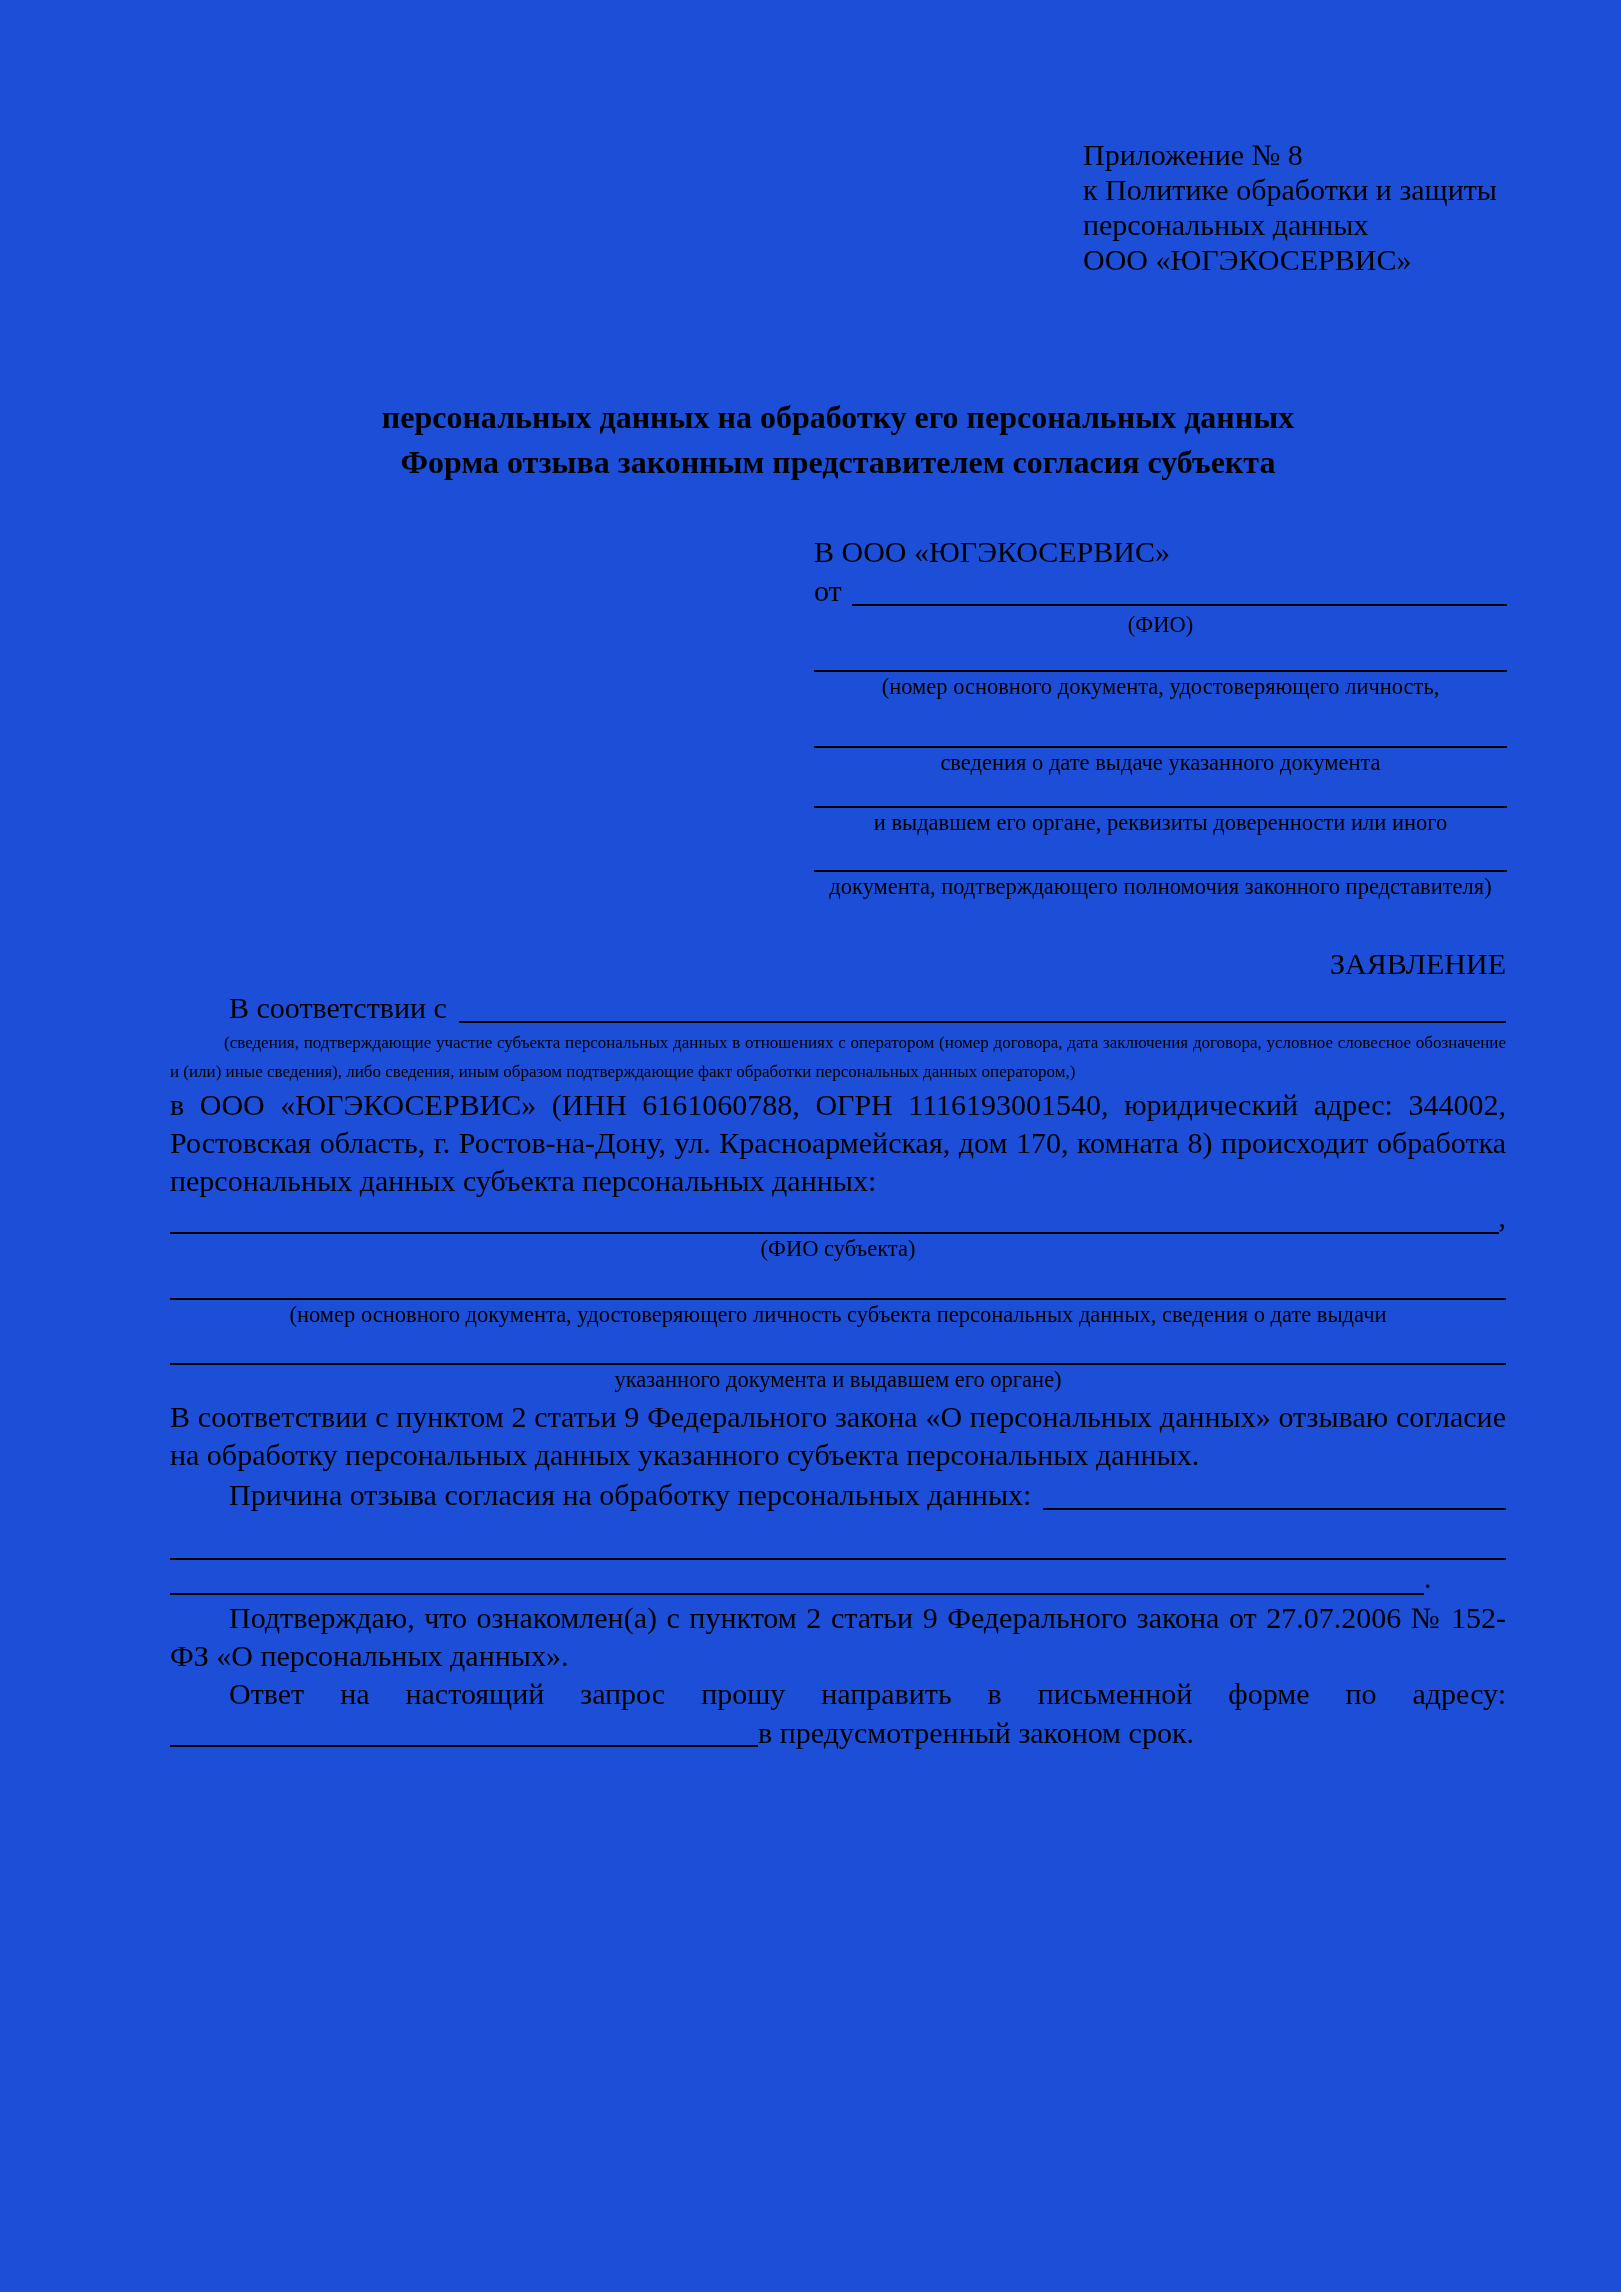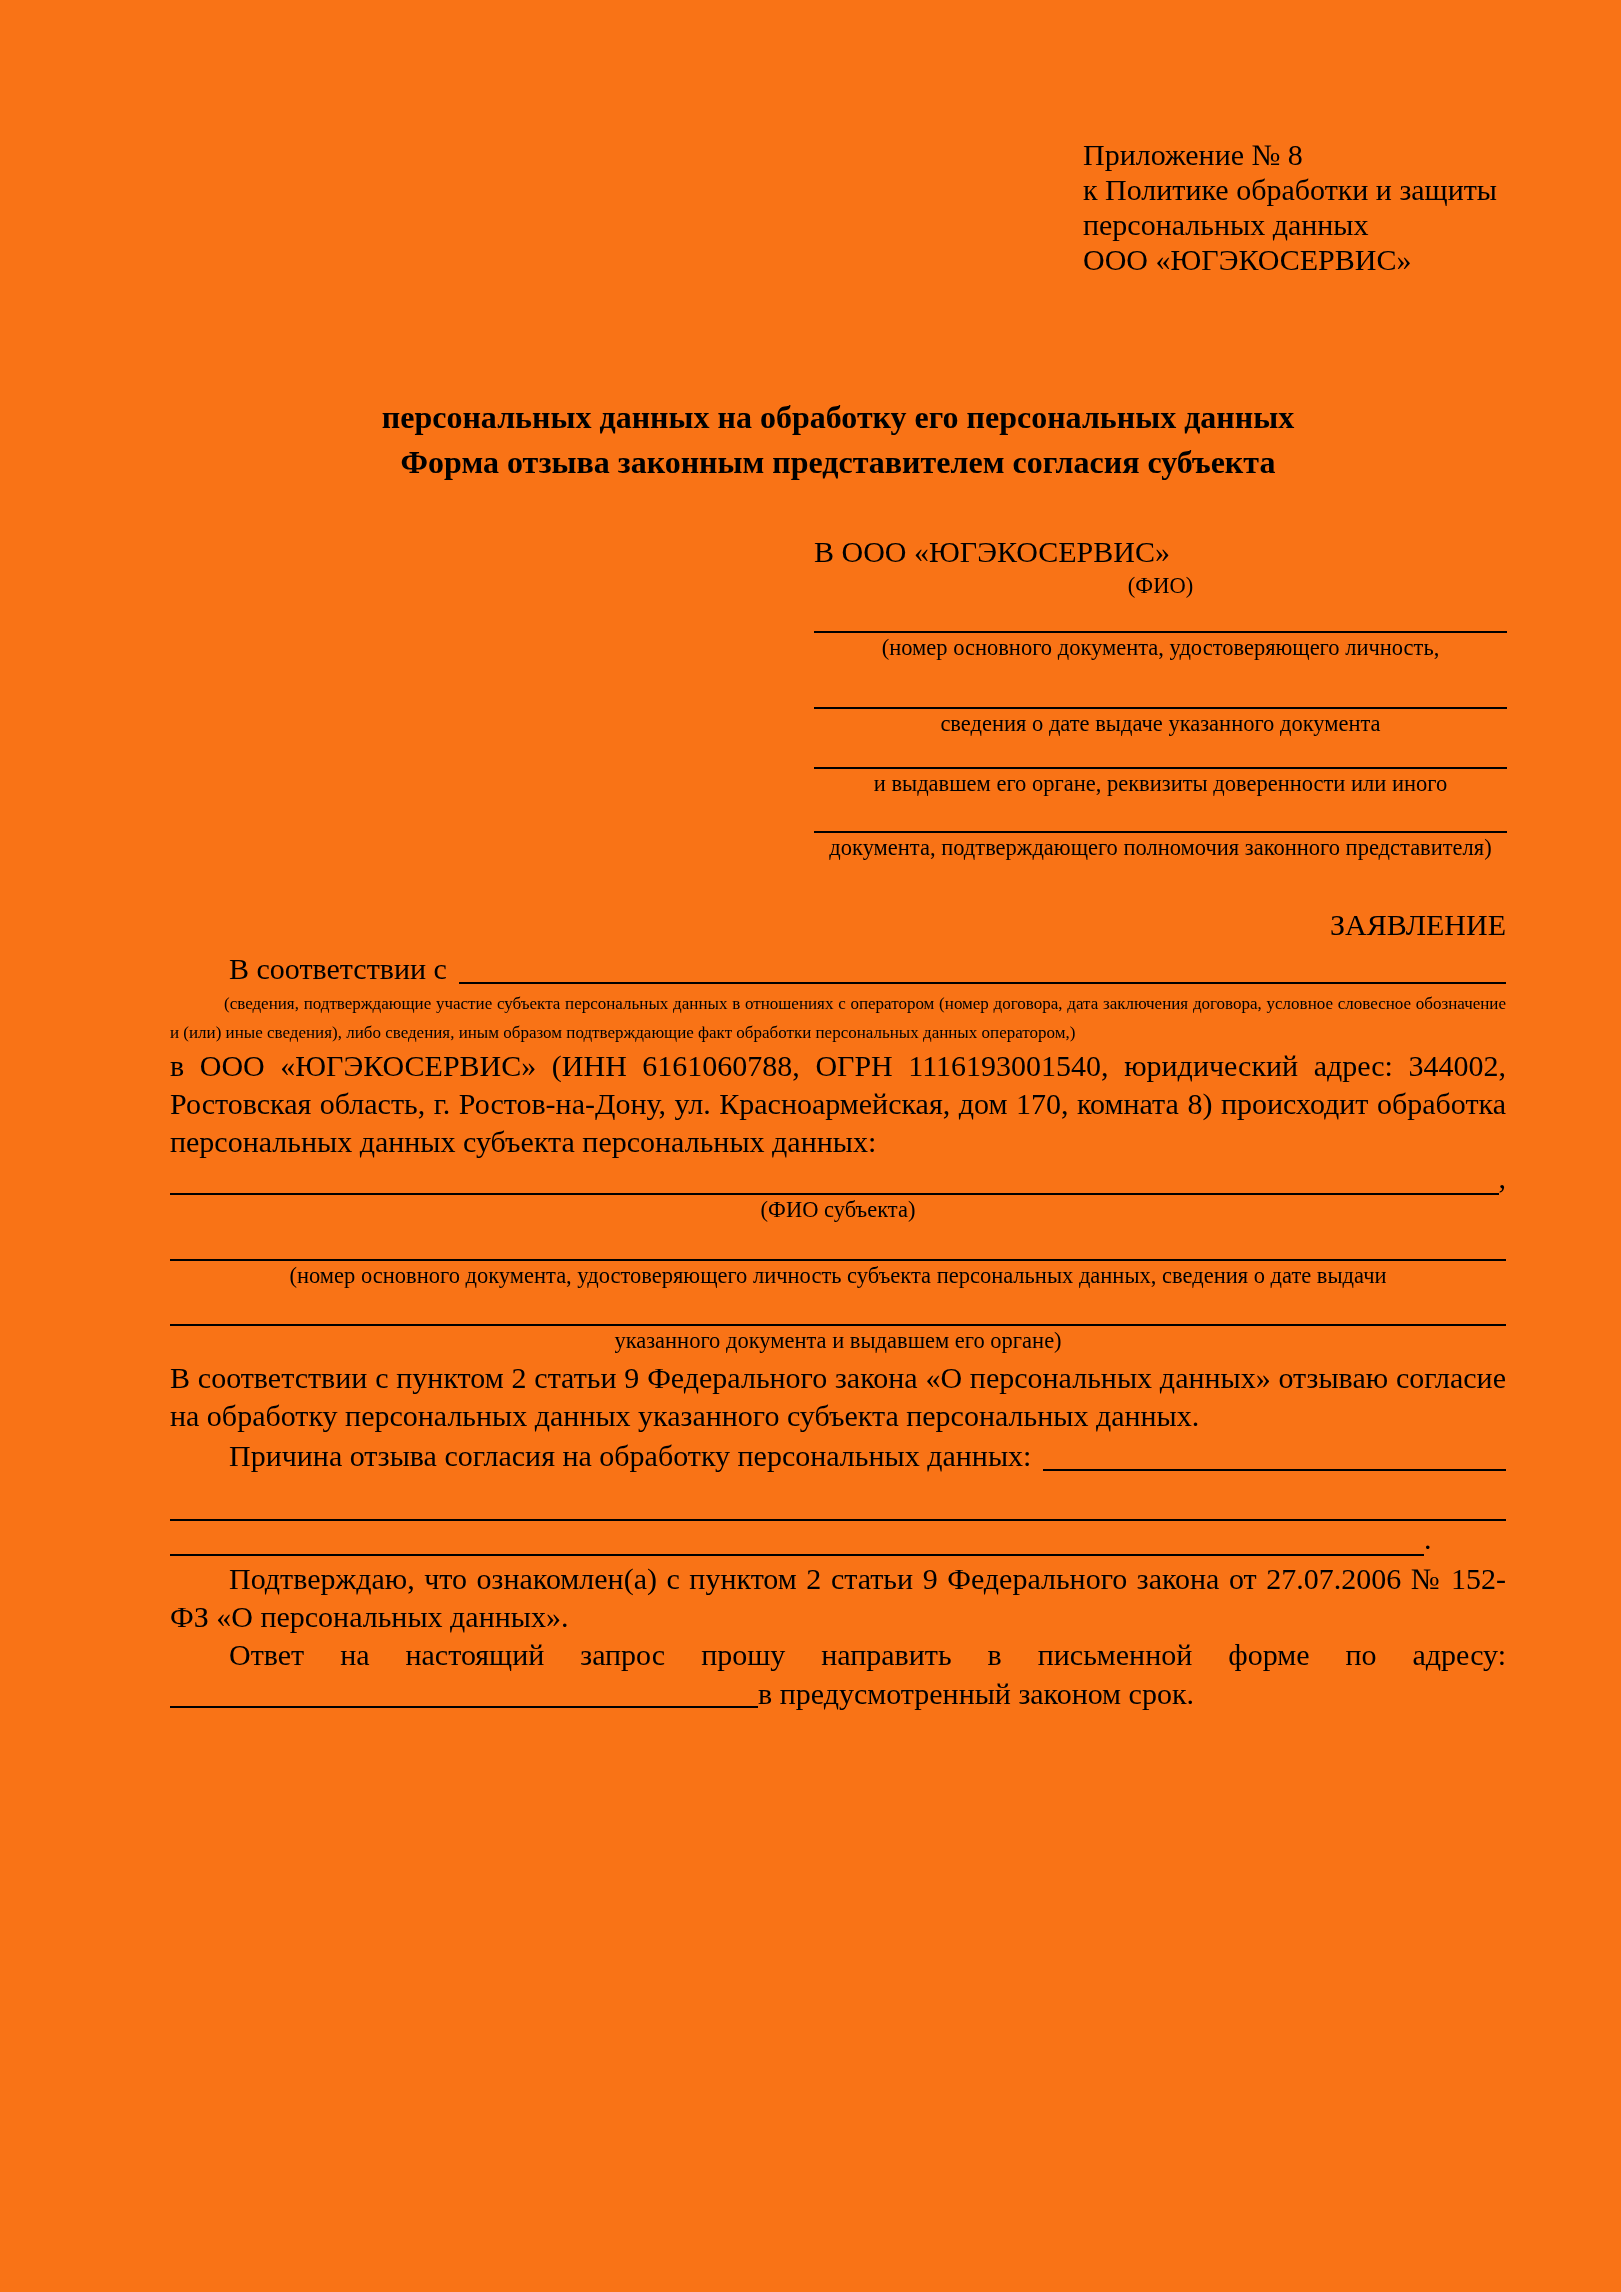--- a/index.html
+++ b/index.html
@@ -1,20 +1,20 @@
 <!DOCTYPE html>
 <html lang="ru"><head>
 <meta charset="utf-8">
 <style>
   html,body{margin:0;padding:0;background:#888;}
   .page{
     position:relative;
     width:1621px;height:2293px;
     margin:0 auto;
-    background:#f97316;
+    background:#1d4ed8;
     color:#000000;
     font-family:"Liberation Serif","DejaVu Serif",serif;
     font-size:30px;
     box-sizing:border-box;
     padding:137px 115px 0 170px; 
     overflow:hidden;
   }
   
   .appendix{margin-left:913px;line-height:35px;}
   
@@ -66,20 +66,24 @@
     <div>ООО «ЮГЭКОСЕРВИС»</div>
   </div>
 
   <div class="doc-title">
     <div>персональных данных на обработку его персональных данных</div>
     <div>Форма отзыва законным представителем согласия субъекта</div>
   </div>
 
   <div class="addr">
     <div class="to-line">В ООО «ЮГЭКОСЕРВИС»</div>
+    <div class="from-line">
+      <span class="lbl">от</span>
+      <span class="fill"></span>
+    </div>
     <div class="cap">(ФИО)</div>
 
     <div class="blank-row h32"></div>
     <div class="cap">(номер основного документа, удостоверяющего личность,</div>
 
     <div class="blank-row h46"></div>
     <div class="cap">сведения о дате выдаче указанного документа</div>
 
     <div class="blank-row h30"></div>
     <div class="cap">и выдавшем его органе, реквизиты доверенности или иного</div>

